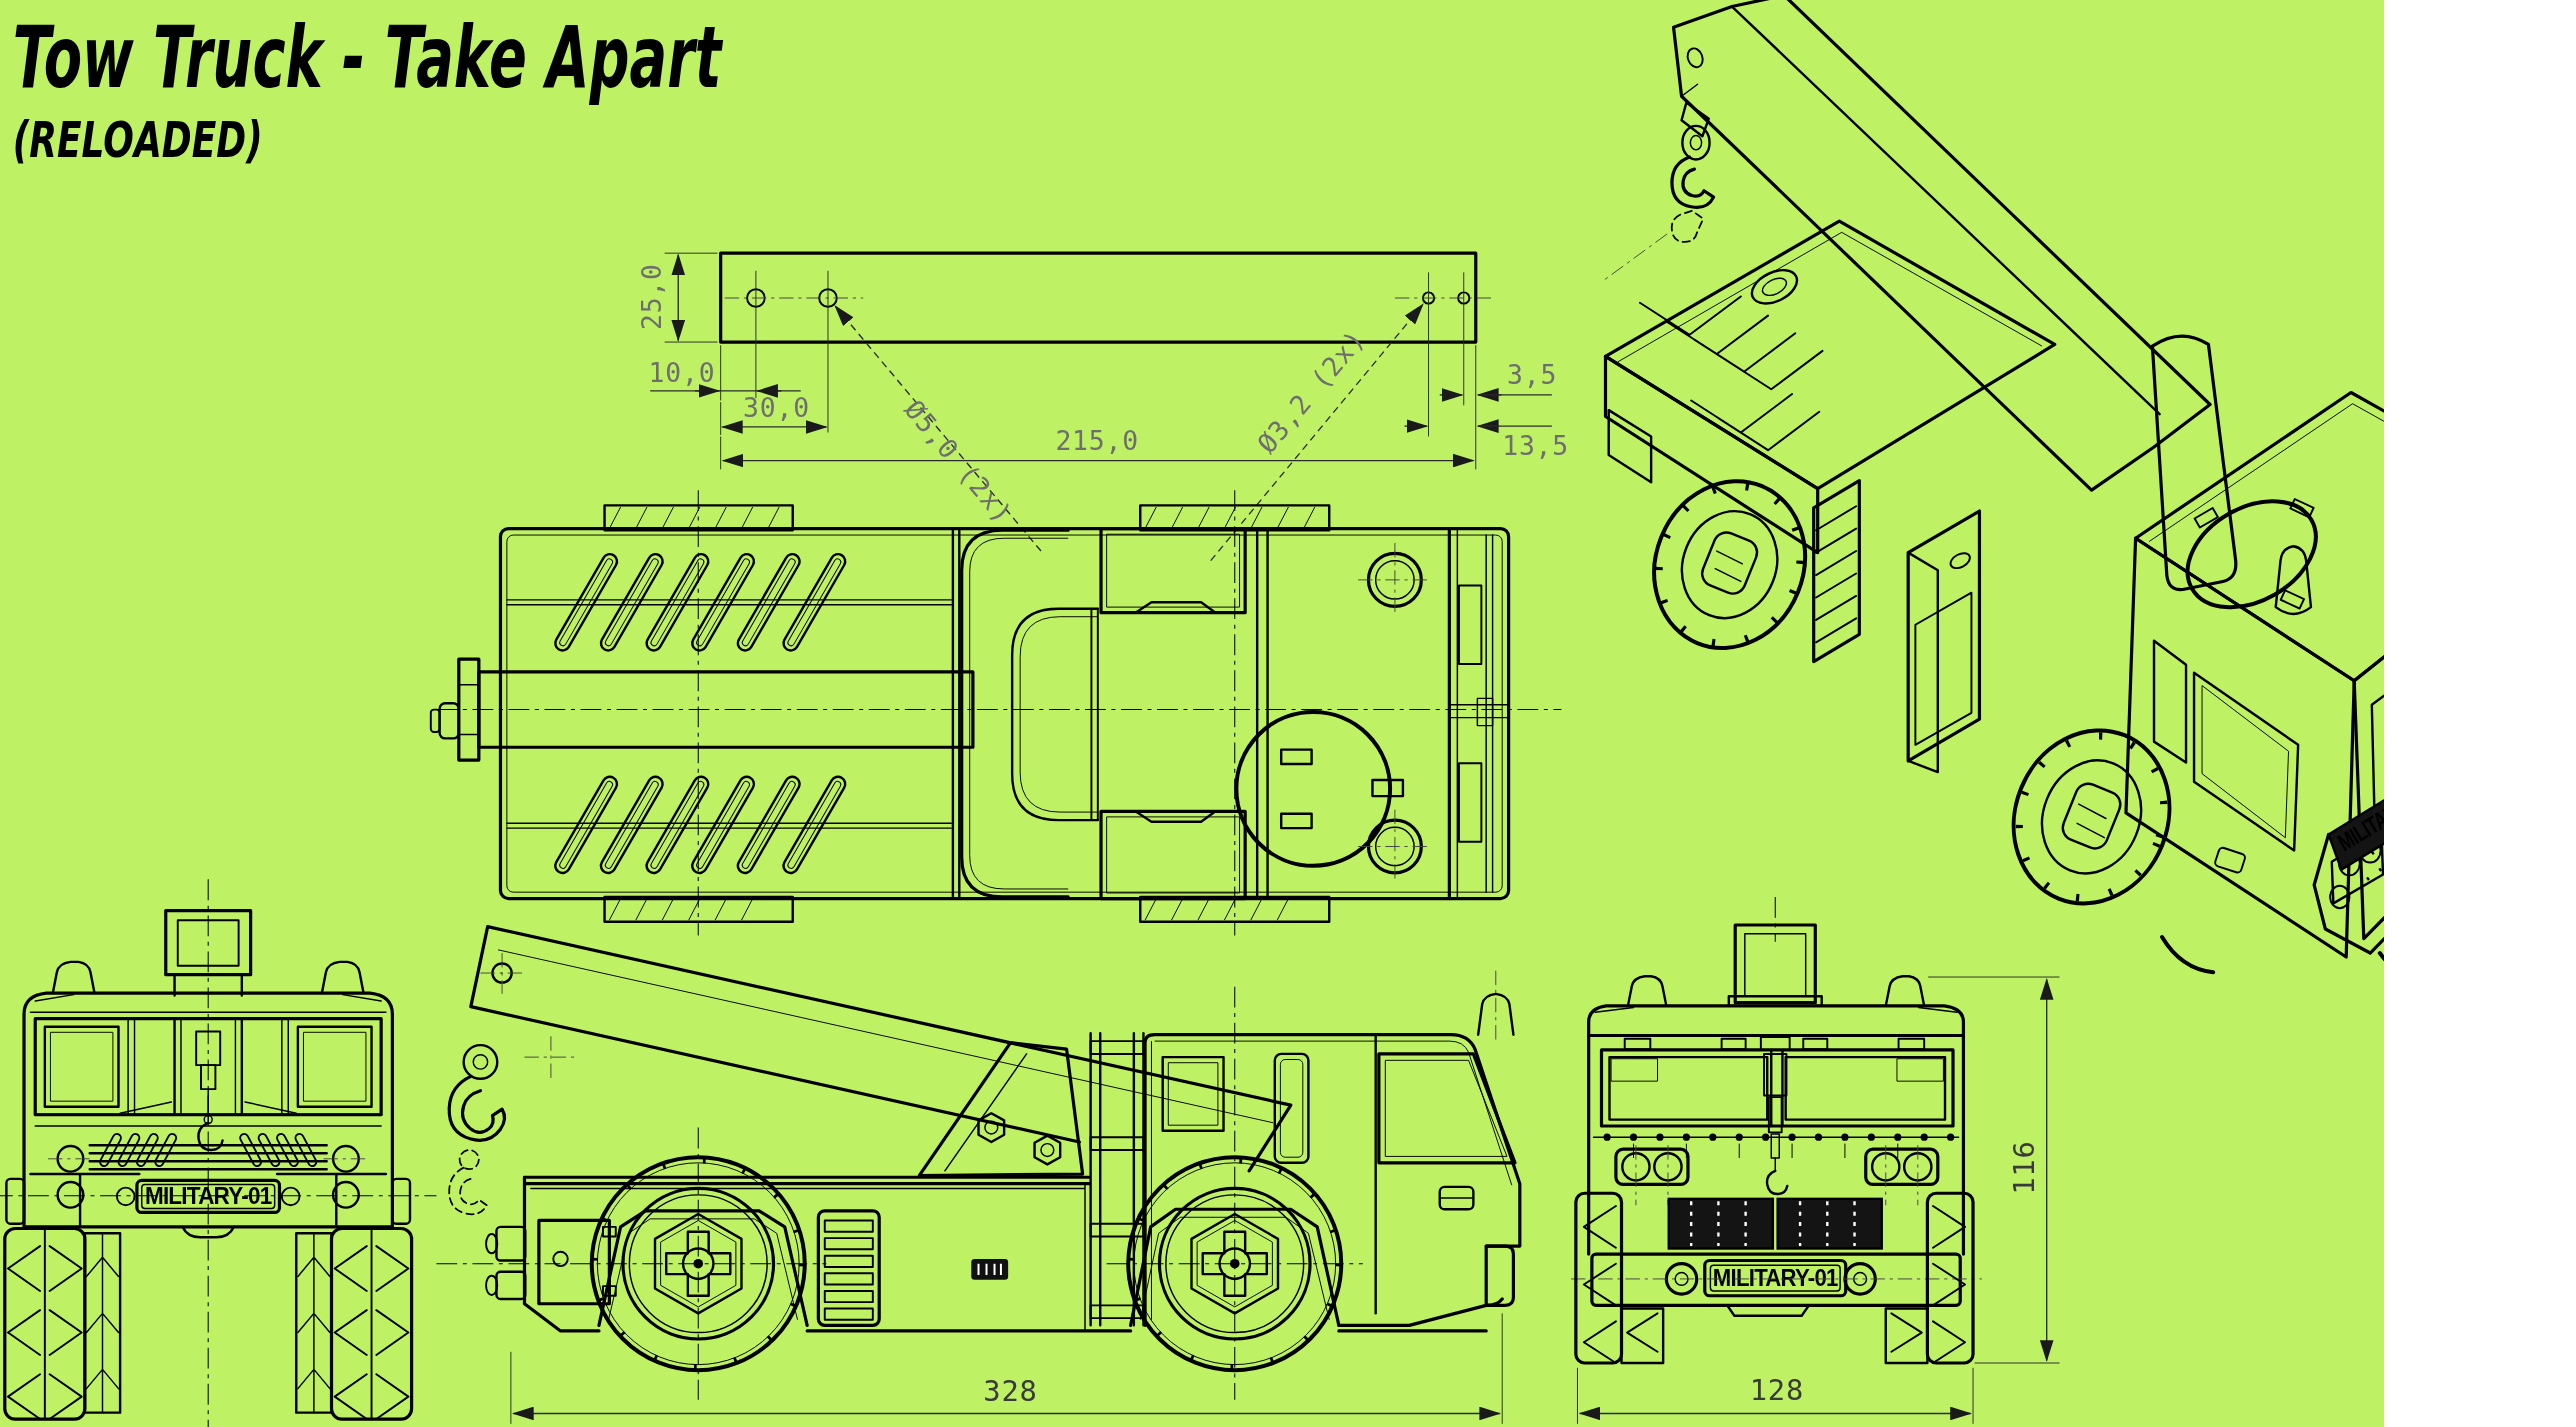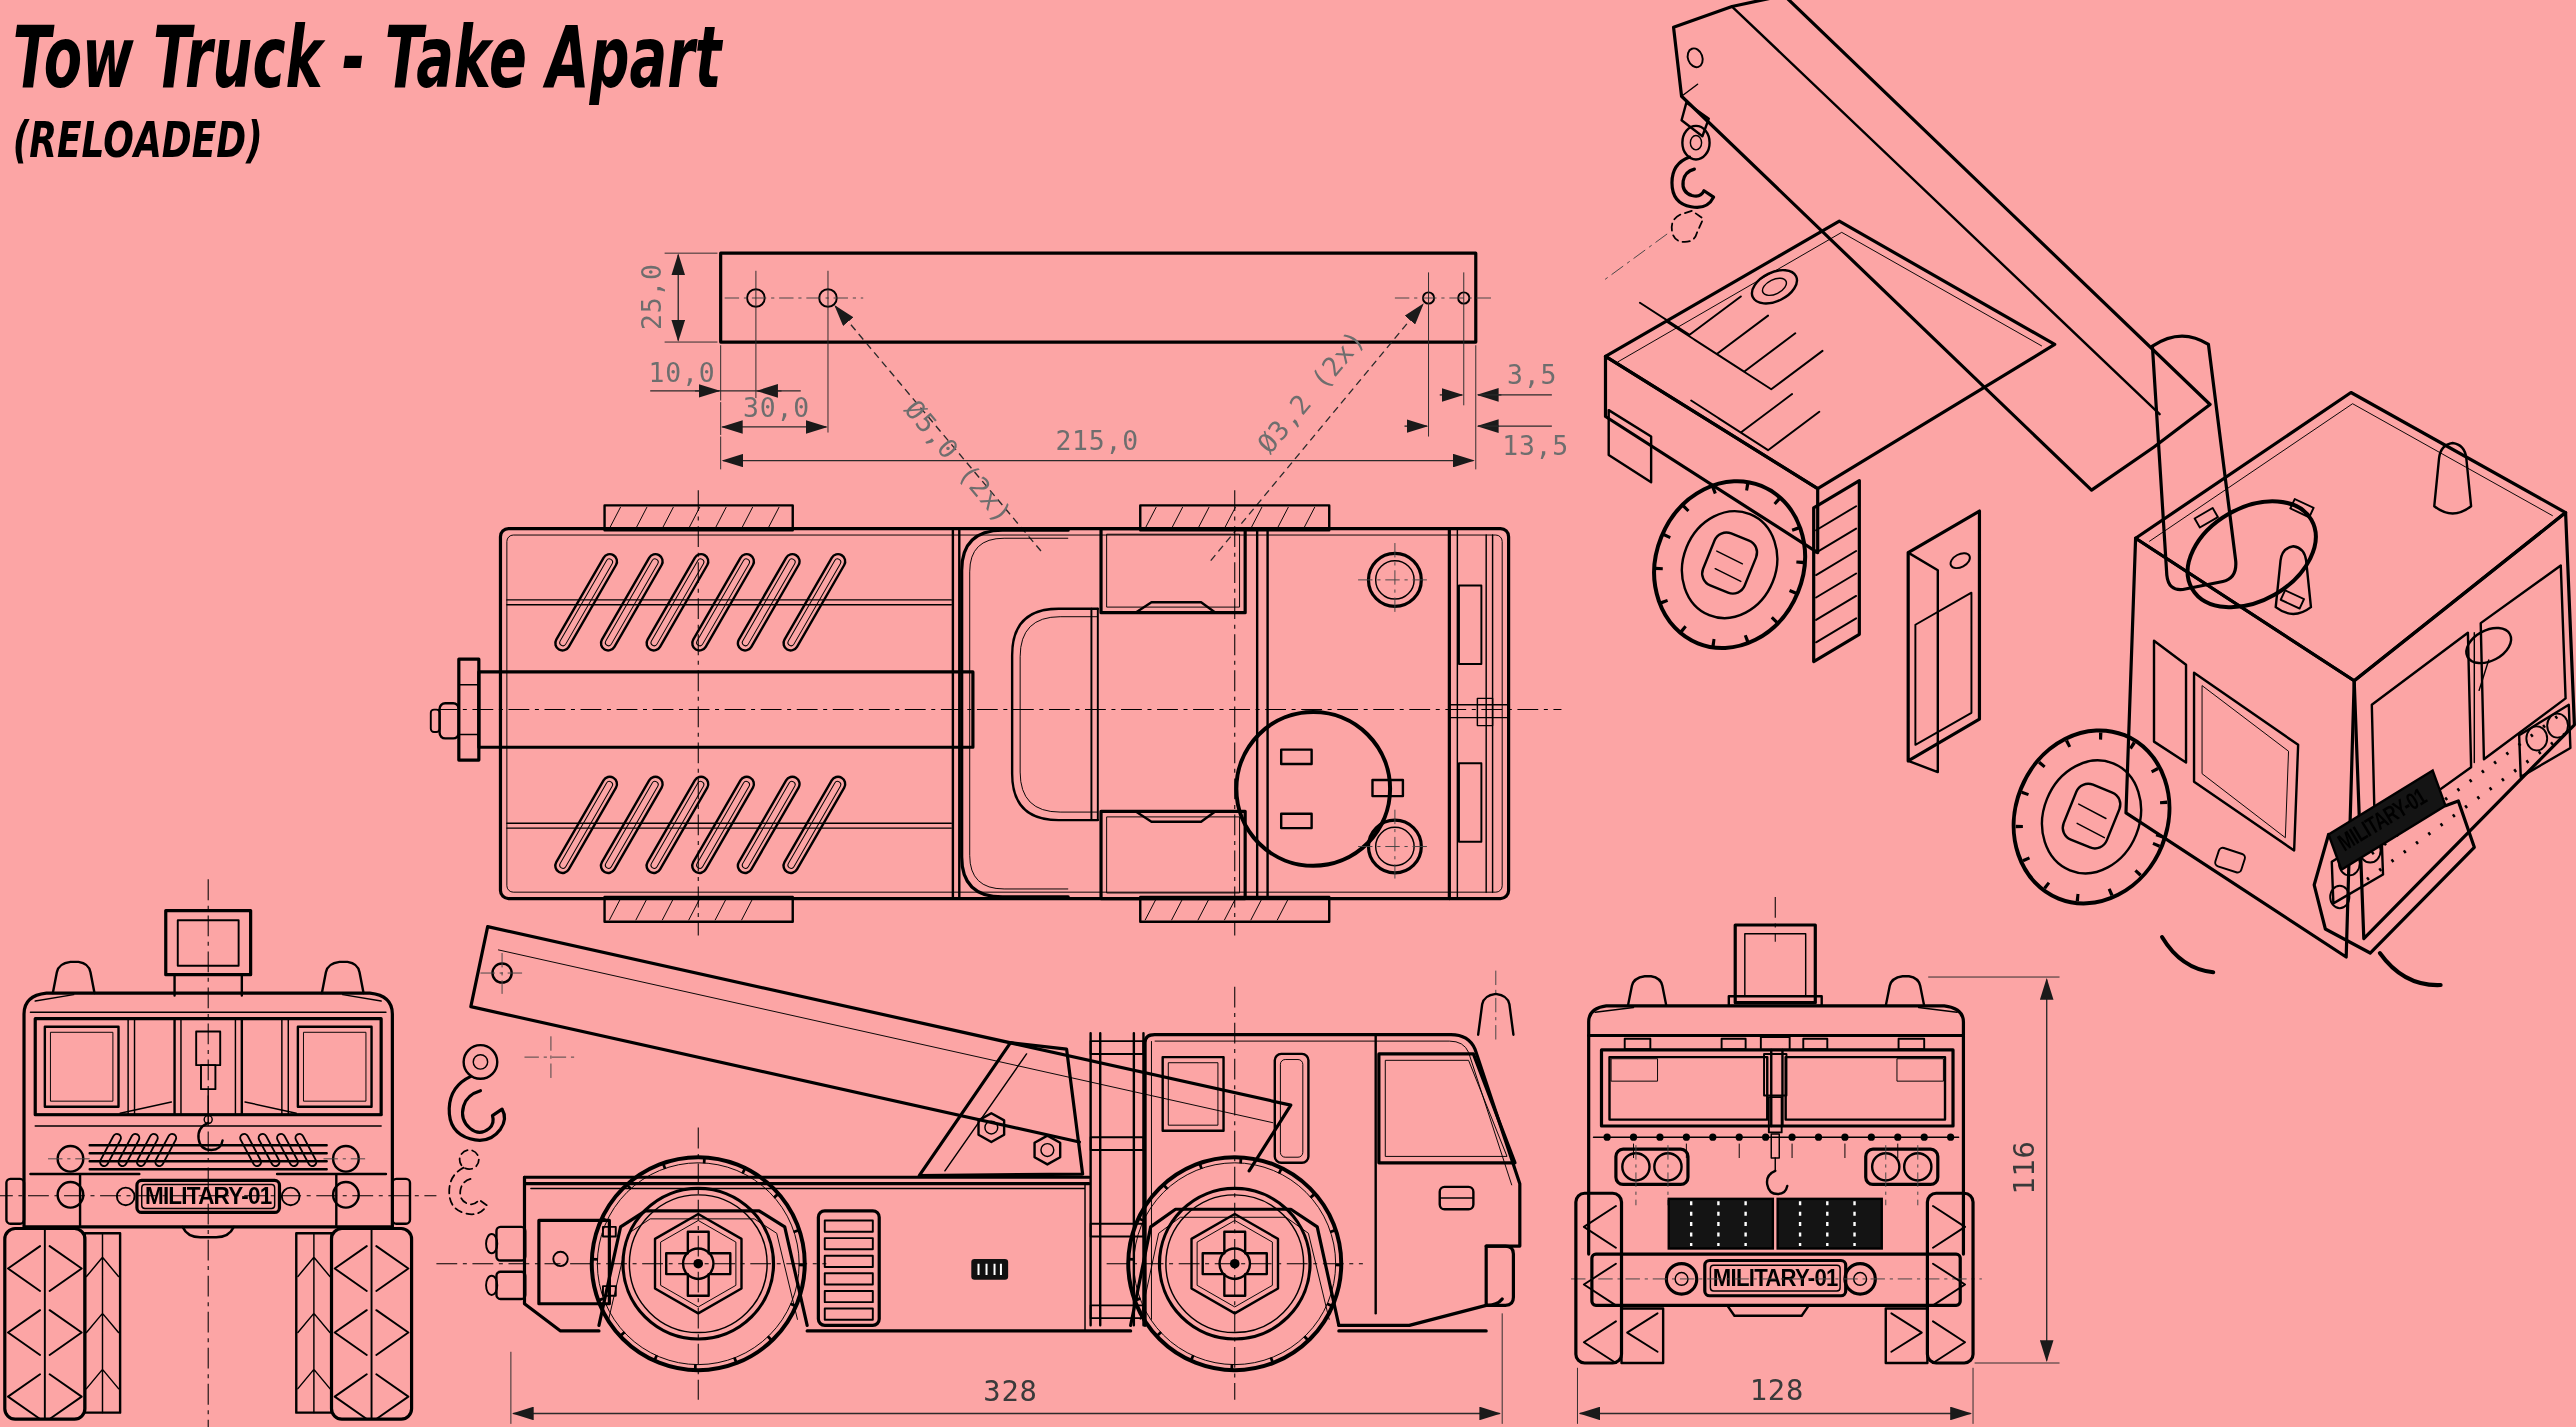--- a/index.html
+++ b/index.html
@@ -1,16 +1,16 @@
 <!DOCTYPE html>
 <html style="font-size:13px"><head>
 <meta charset="utf-8">
 <style>
   html,body{margin:0;padding:0;background:#fff;}
-  #sheet{position:relative;width:2576px;height:1428px;background:#fca5a5;overflow:hidden;
+  #sheet{position:relative;width:2384px;height:1428px;background:#bef264;overflow:hidden;
          font-family:"DejaVu Sans",sans-serif;}
   svg{position:absolute;left:0;top:0;}
   .o5{fill:none;stroke:#000;stroke-width:5;stroke-linejoin:round;stroke-linecap:round}
   .o4{fill:none;stroke:#000;stroke-width:4;stroke-linejoin:round;stroke-linecap:round}
   .o3{fill:none;stroke:#000;stroke-width:3;stroke-linejoin:round;stroke-linecap:round}
   .o25{fill:none;stroke:#000;stroke-width:2.4;stroke-linejoin:round;stroke-linecap:round}
   .o2{fill:none;stroke:#000;stroke-width:1.8;stroke-linejoin:round;stroke-linecap:round}
   .o1{fill:none;stroke:#000;stroke-width:1.2;stroke-linejoin:round}
   .cl{fill:none;stroke:#000;stroke-width:1.3;stroke-dasharray:26 7 5 7}
   .cl2{fill:none;stroke:#444;stroke-width:1.2;stroke-dasharray:18 6 4 6}

